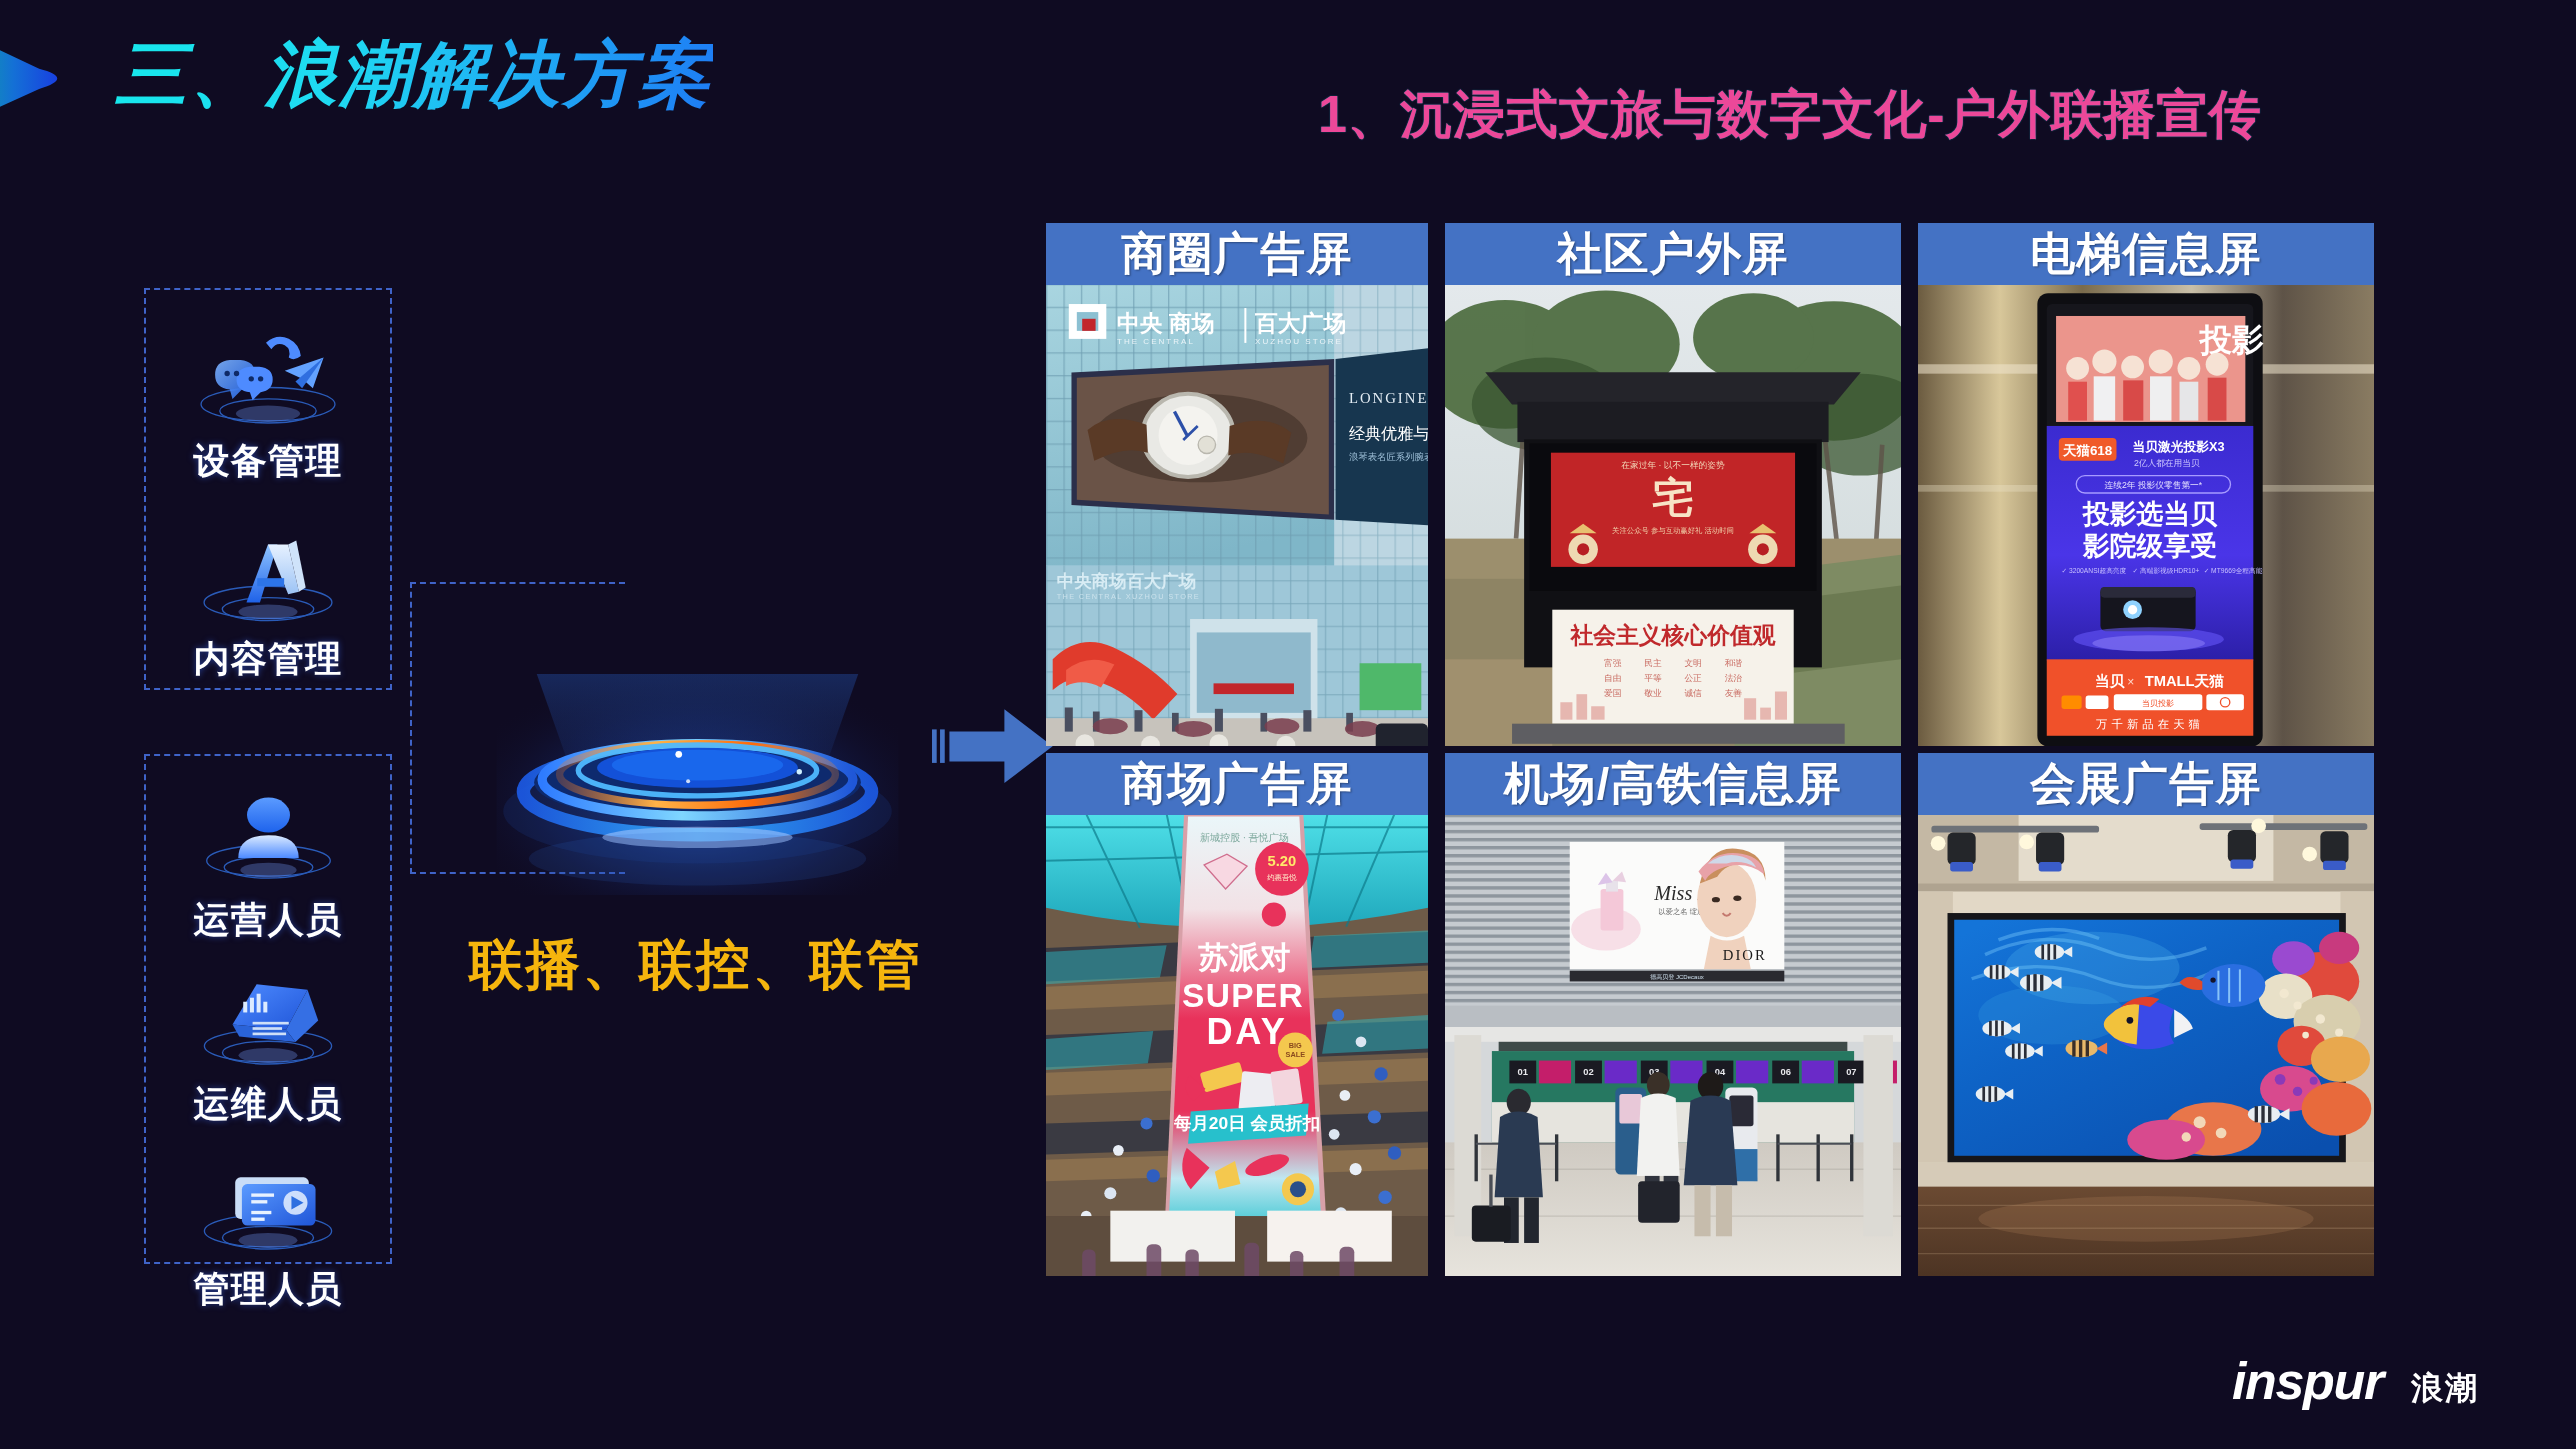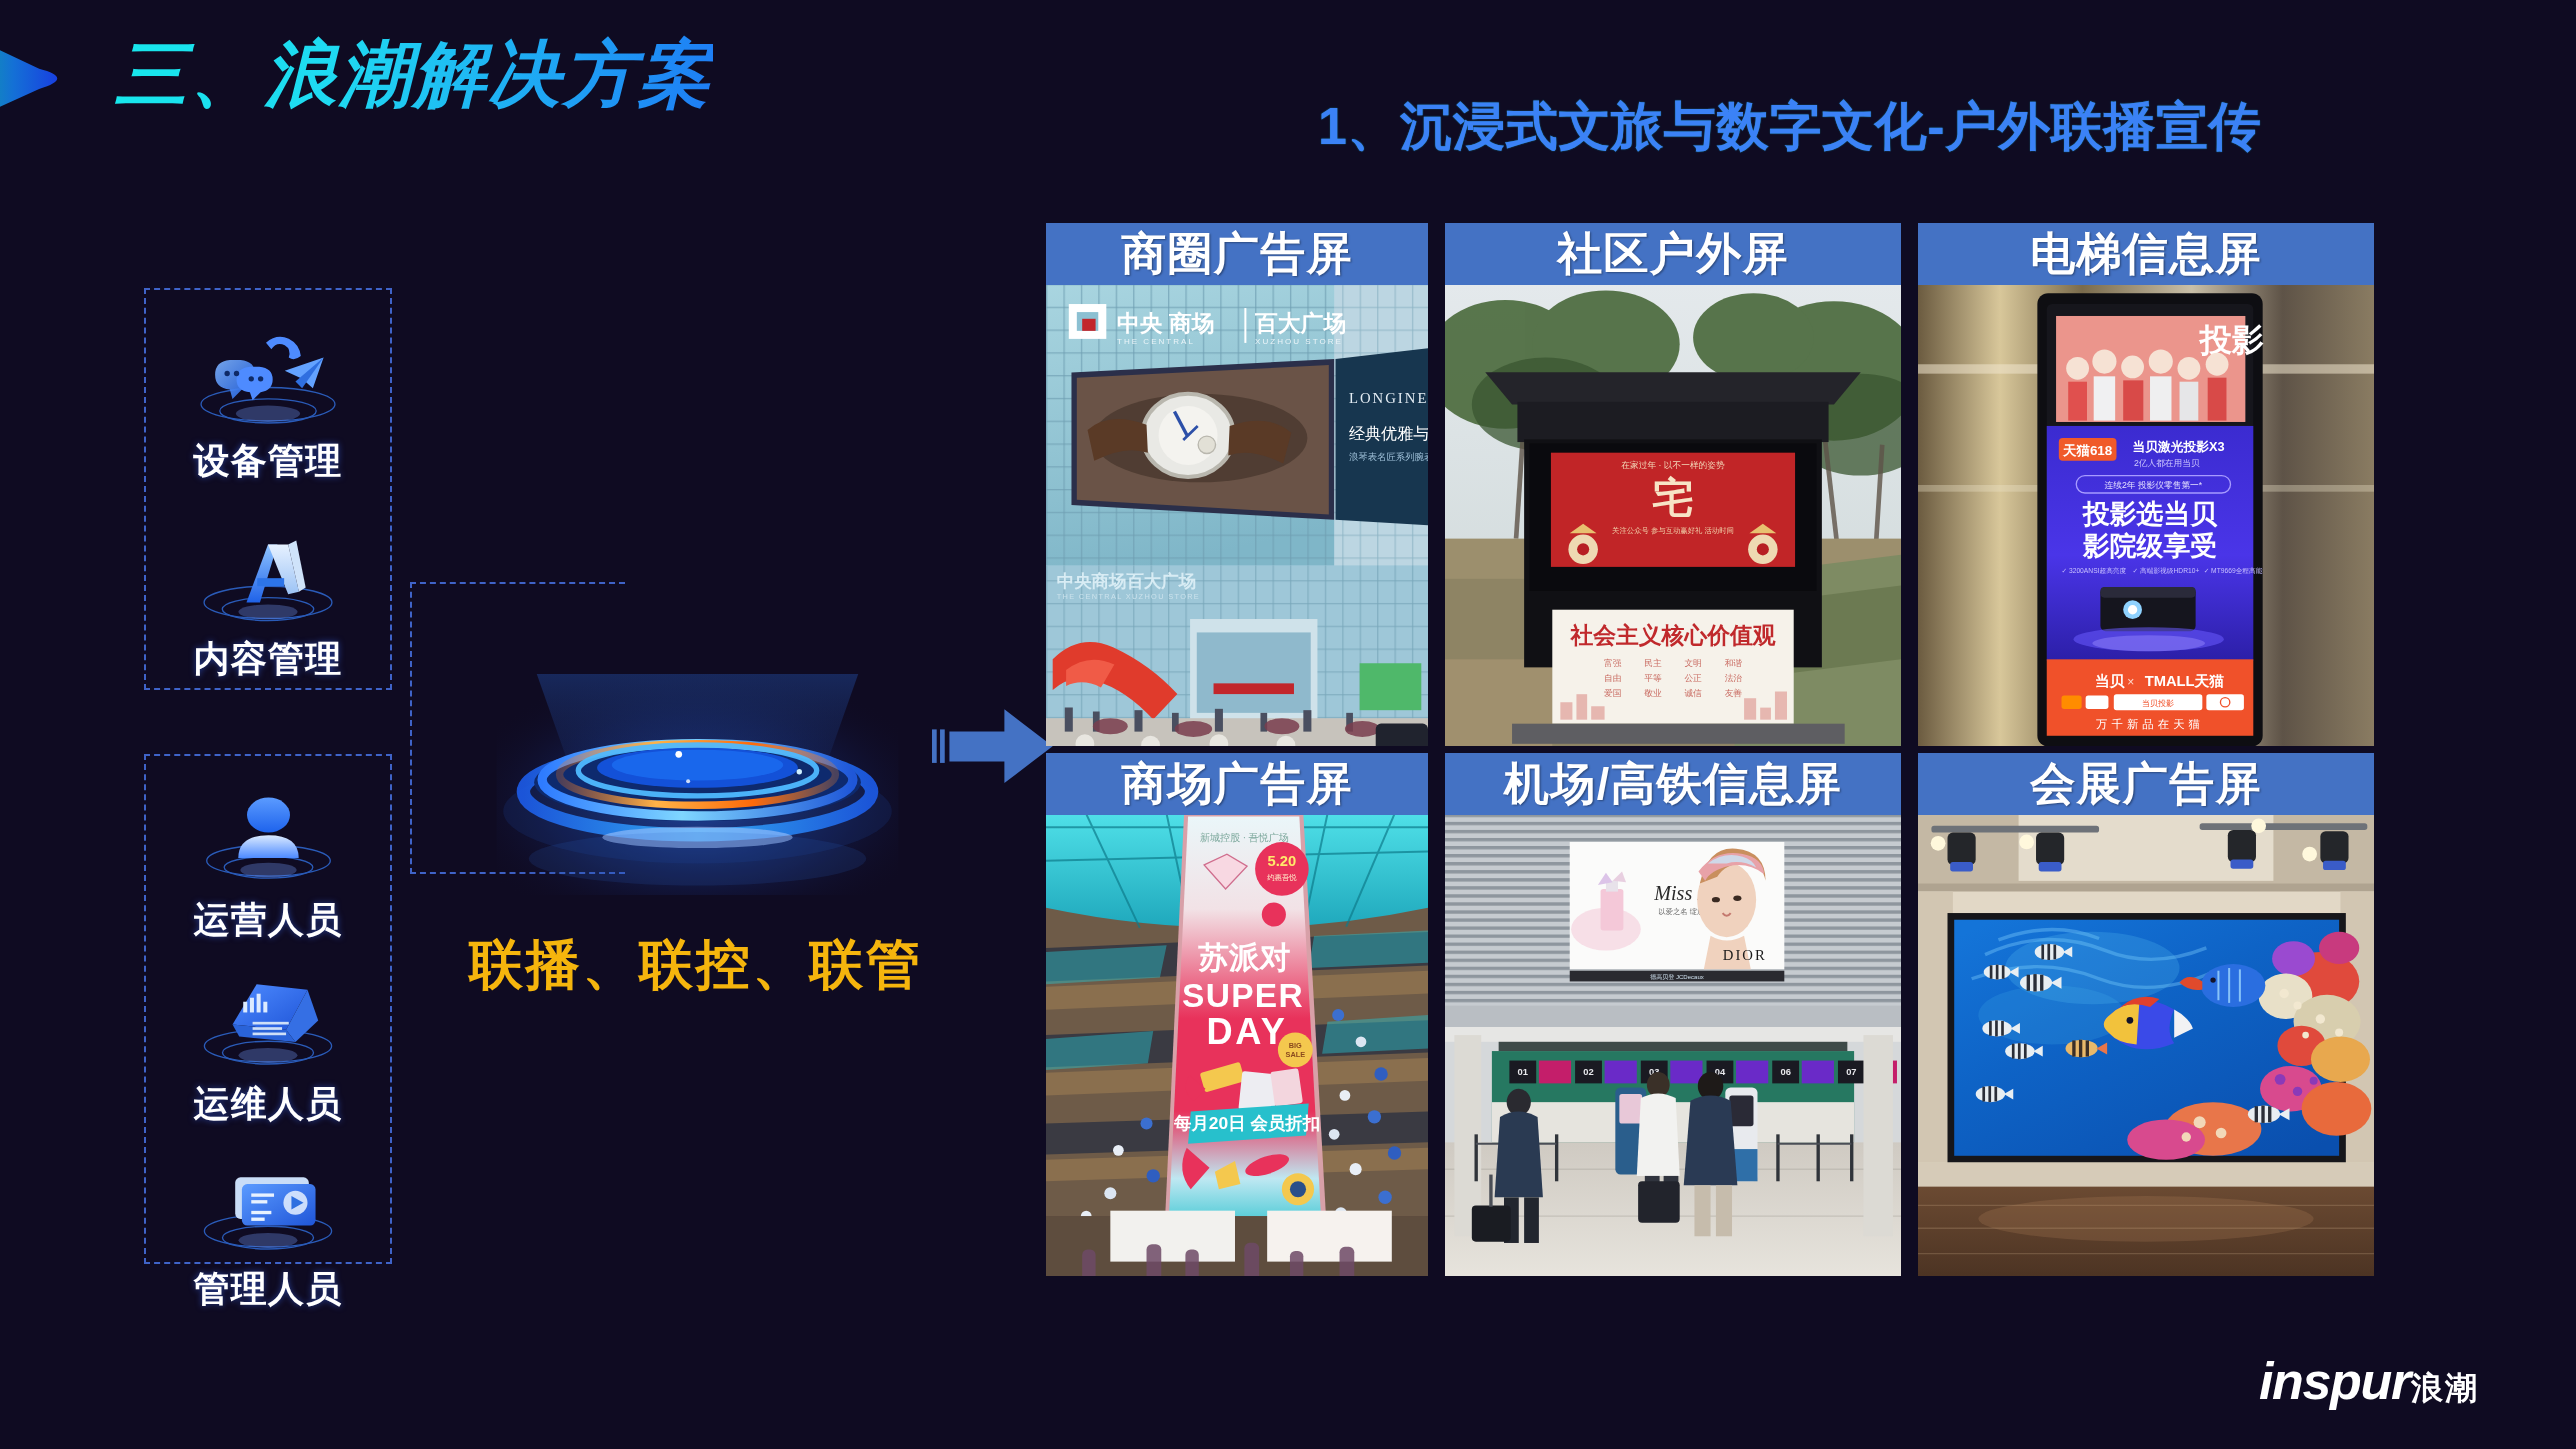--- a/index.html
+++ b/index.html
@@ -42,24 +42,24 @@
     -webkit-background-clip: text;
     background-clip: text;
     color: transparent;
     -webkit-text-fill-color: transparent;
     white-space: nowrap;
     font-style: italic;
   }
   .subtitle {
     position: absolute;
     left: 1318px;
-    top: 92px;
+    top: 80px;
     font-size: 52px;
     font-weight: bold;
-    color: #3b82f6;
+    color: #ec4899;
     letter-spacing: 0.7px;
     white-space: nowrap;
     text-shadow: 0 0 1.3px rgba(30,230,255,.6);
   }
 
   
   .dash-box {
     position: absolute;
     border: 2px dashed #3F63C8;
   }
@@ -187,21 +187,21 @@
   }
   .card-photo svg { display: block; width: 100%; height: 100%; }
 
   
   .logo {
     position: absolute;
     right: 80px;
     bottom: 38px;
     display: flex;
     align-items: baseline;
-    gap: 1px;
+    gap: 28px;
     color: #FFFFFF;
   }
   .logo .mark {
     font-size: 52px;
     font-weight: bold;
     font-style: italic;
     letter-spacing: -1.3px;
   }
   .logo .cn {
     font-size: 32px;

